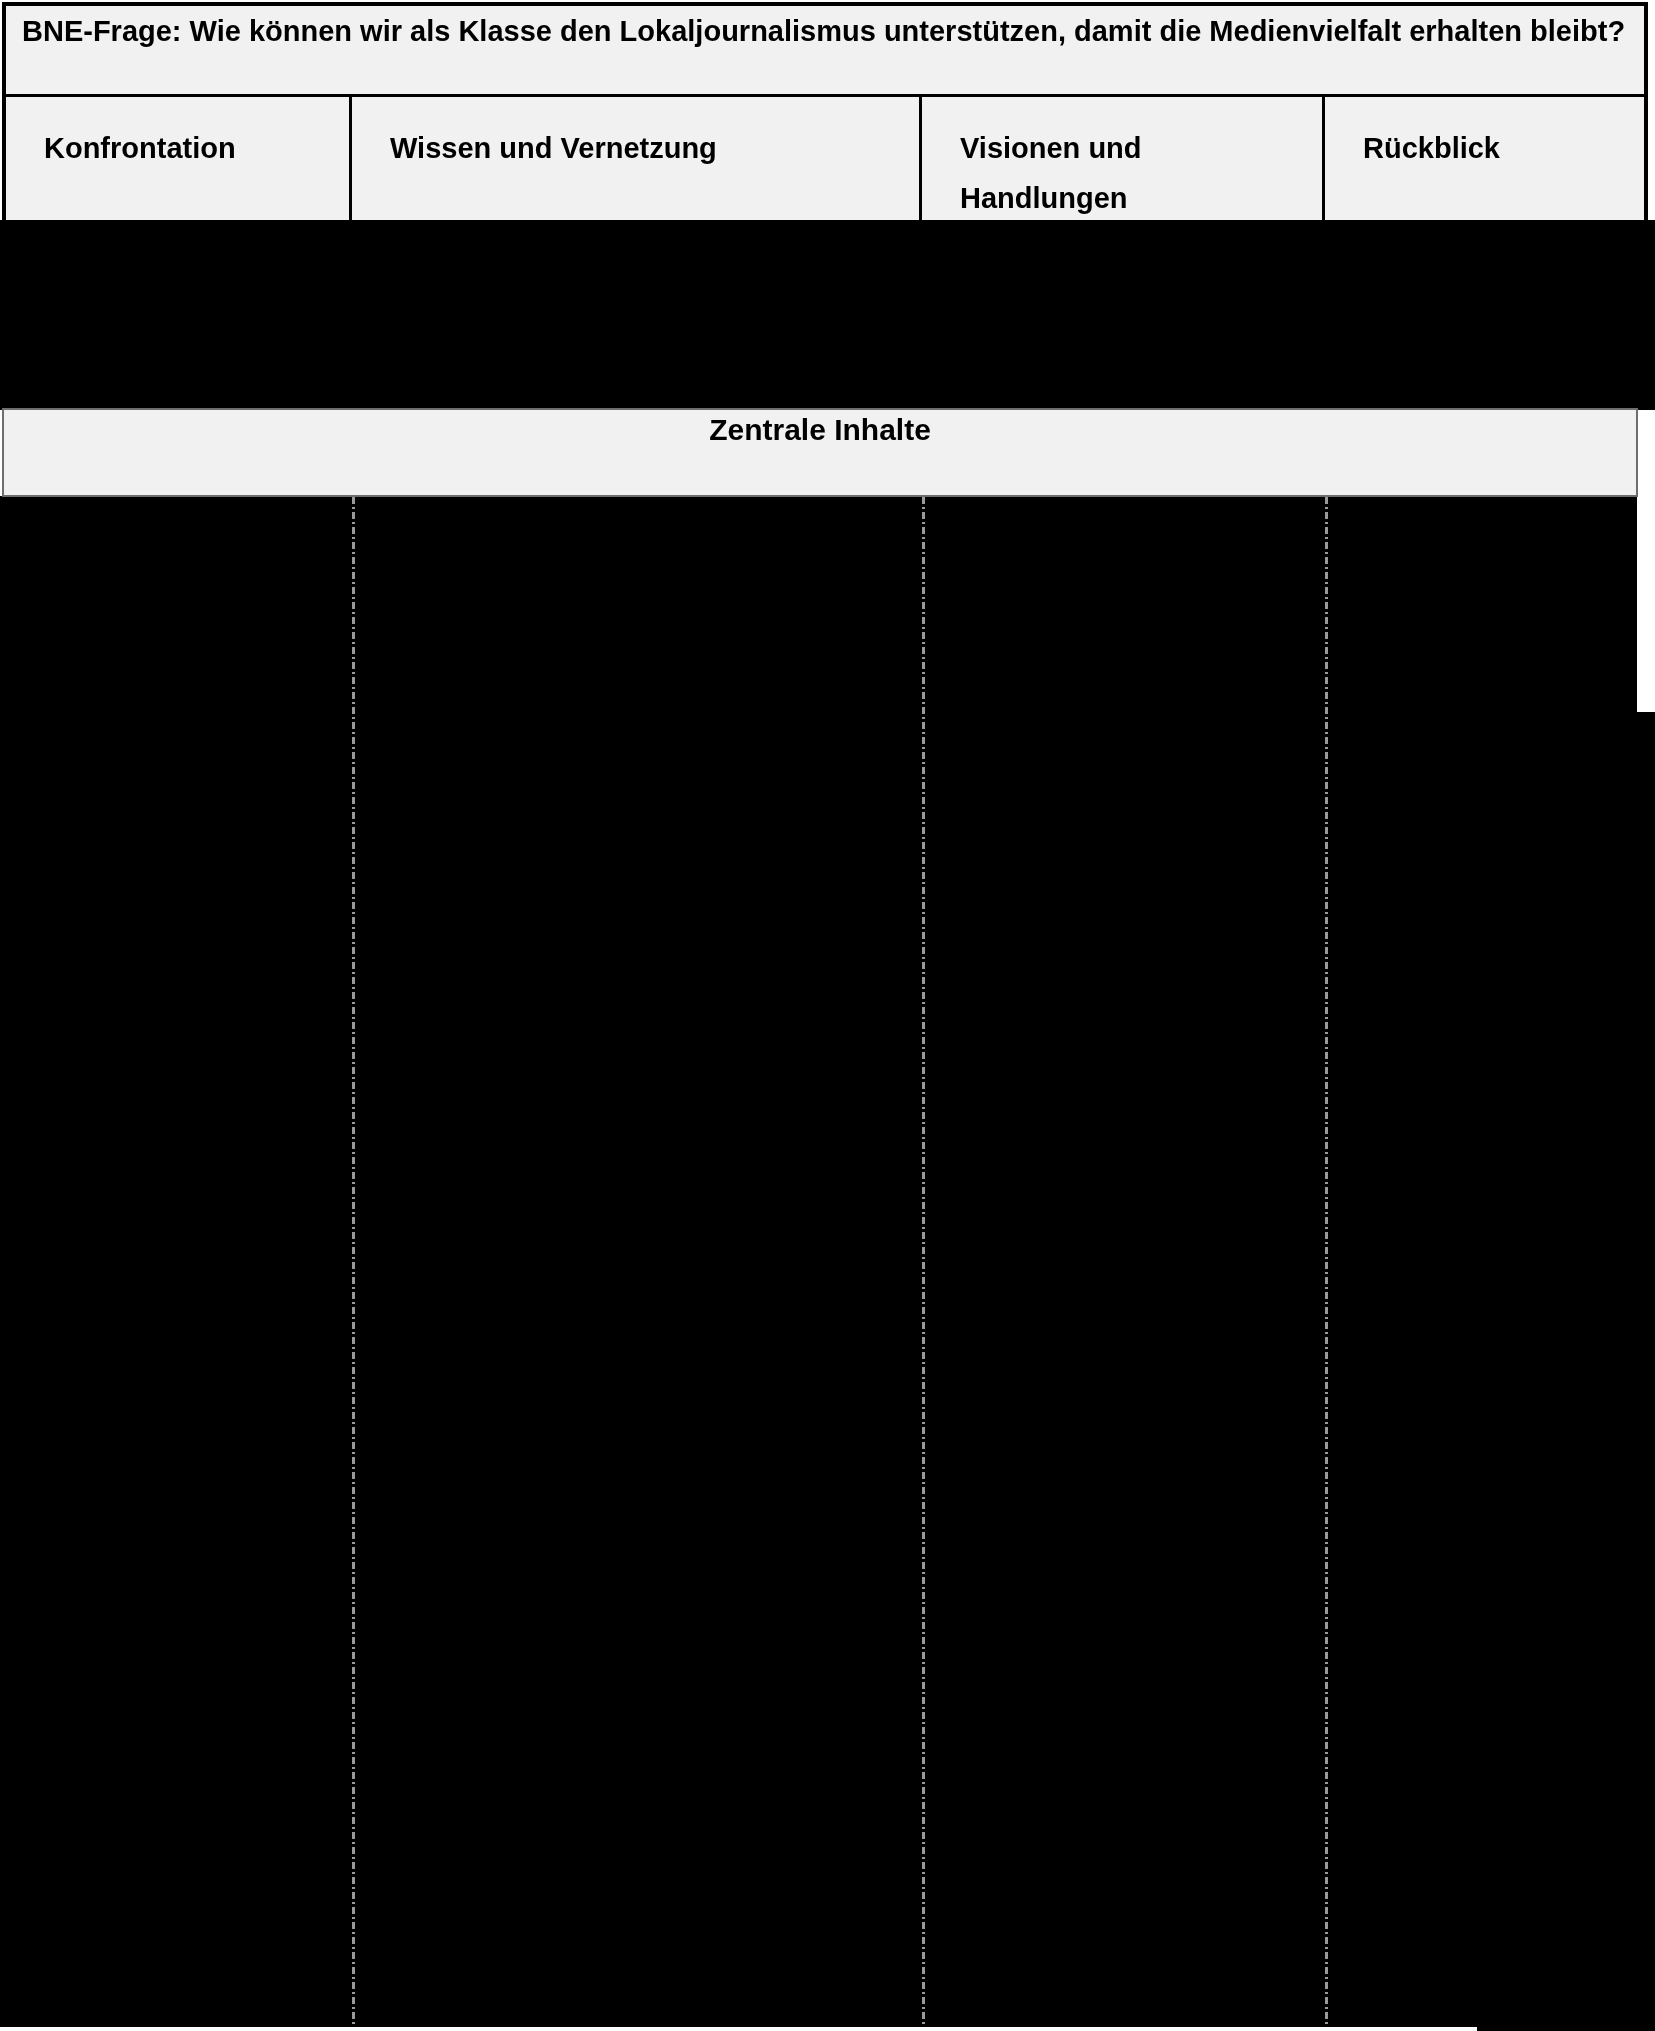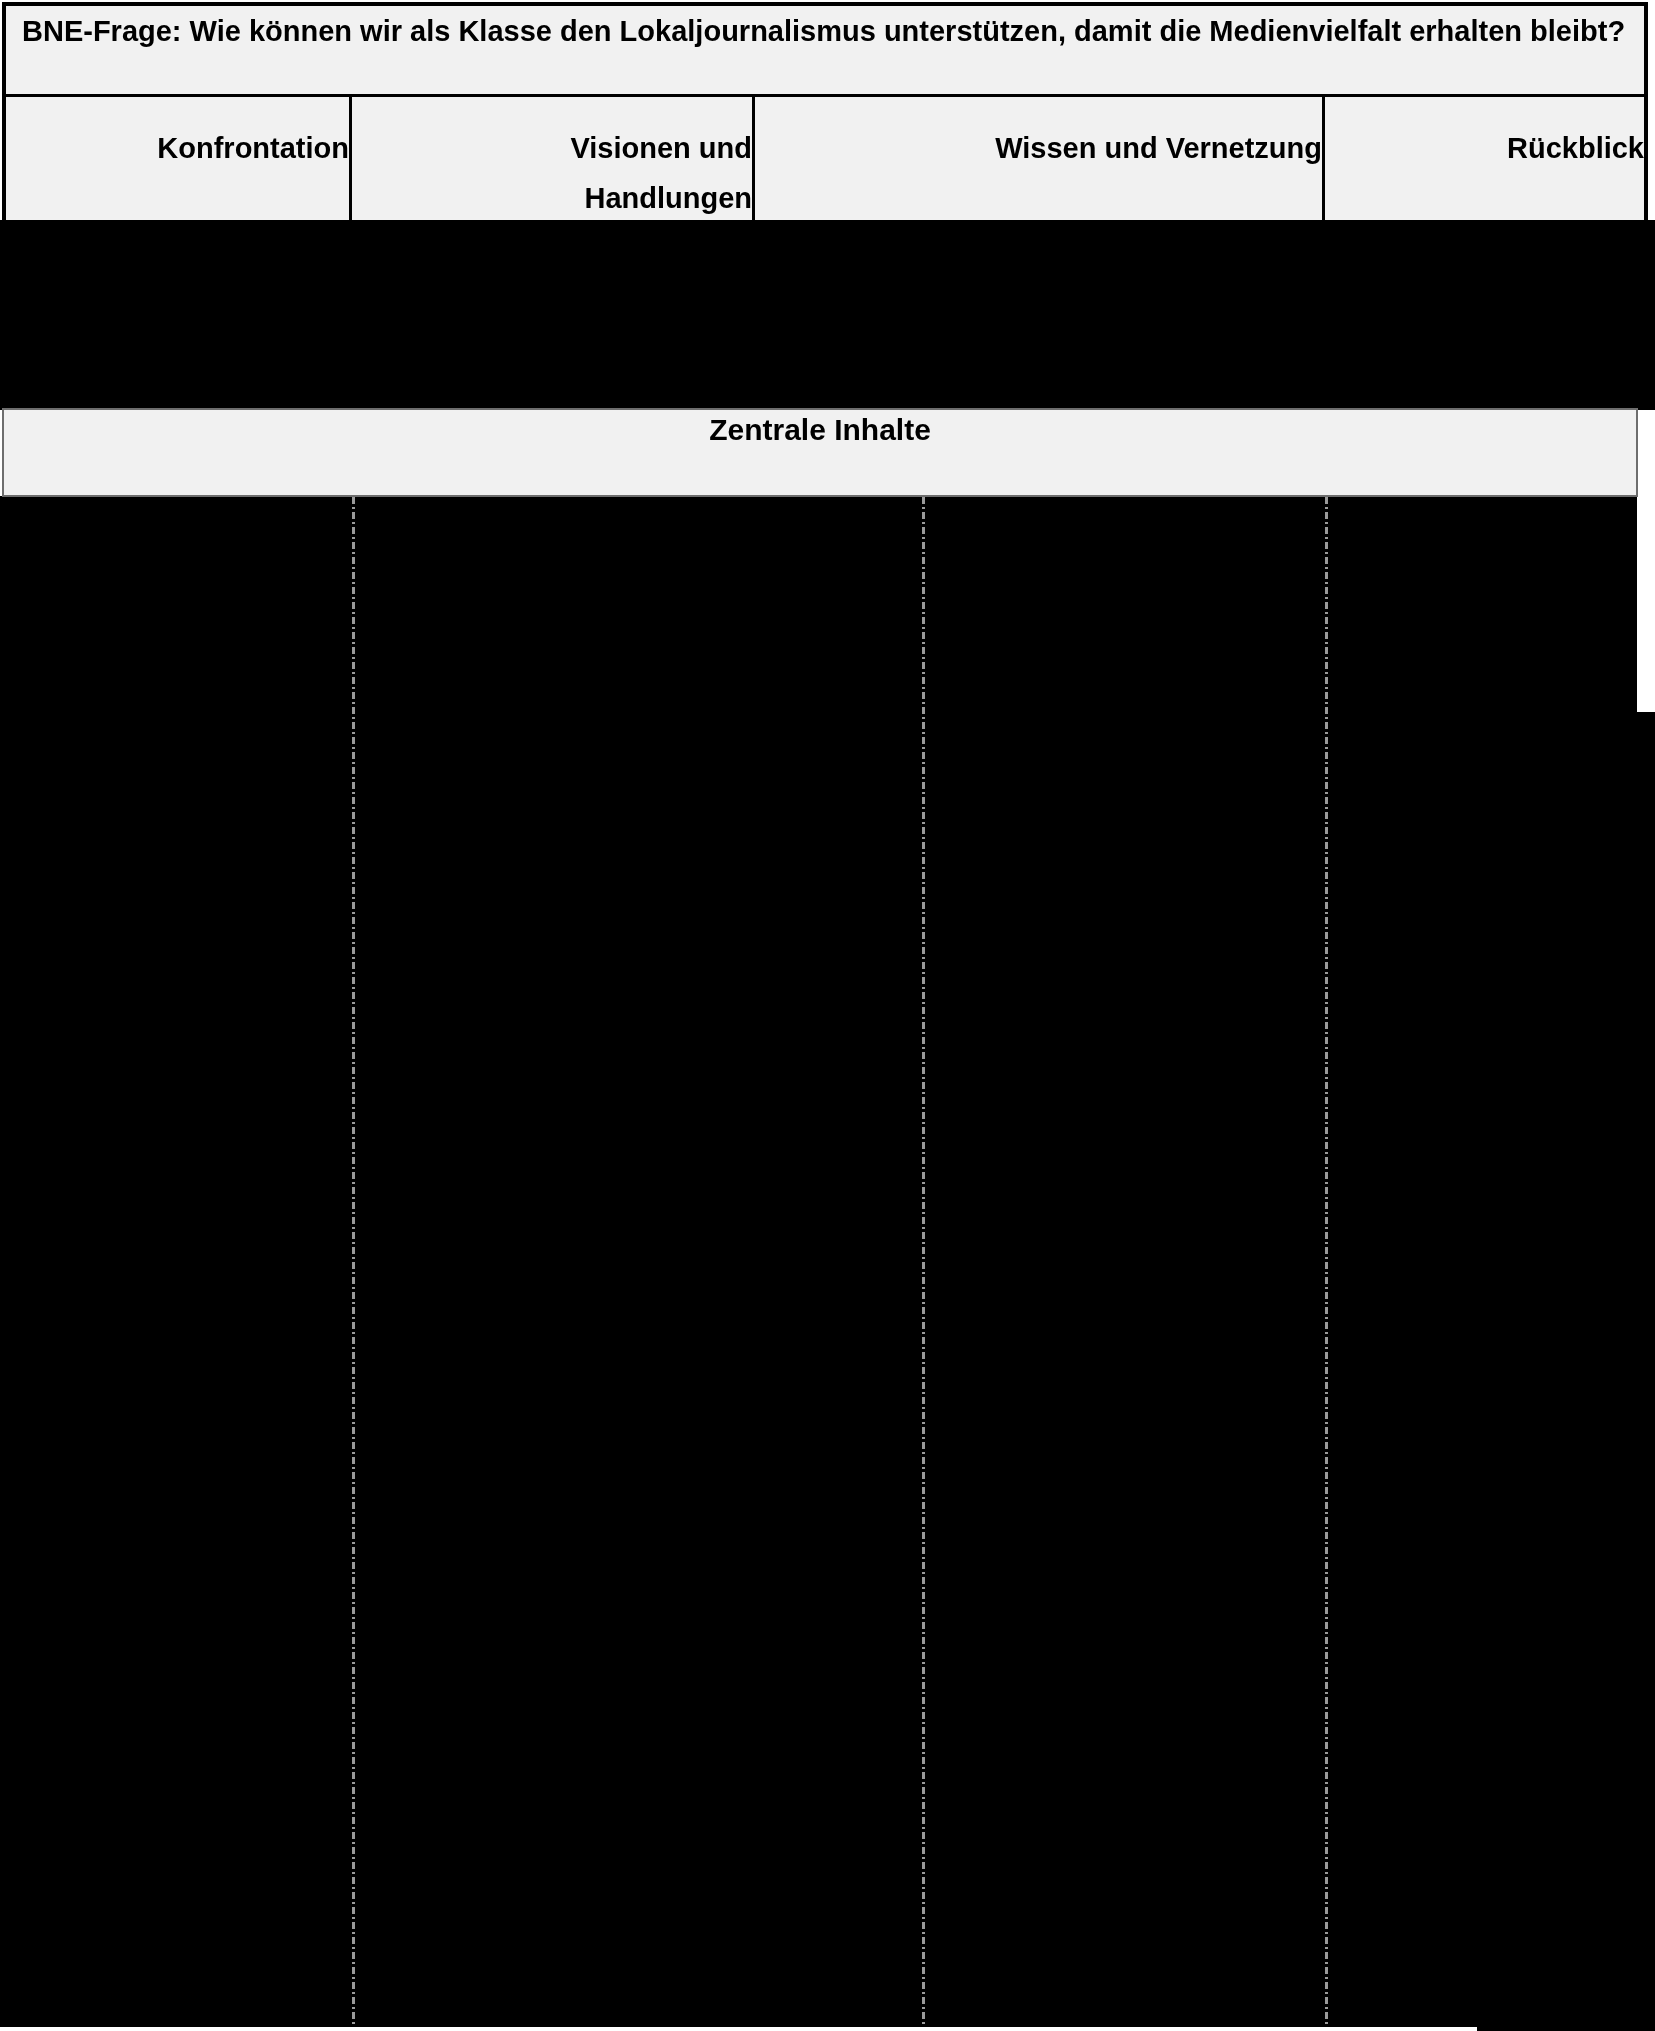--- a/index.html
+++ b/index.html
@@ -39,24 +39,25 @@
     overflow: hidden;
   }
   .header-row {
     display: flex;
     height: 126px;
     box-sizing: border-box;
   }
   .hcell {
     box-sizing: border-box;
     padding-top: 26px;
-    text-align: right;
+    text-align: left;
     font-size: 29px;
     line-height: 50px;
     overflow: hidden;
+    padding-left: 38px;
   }
   .hcell.c1 { width: 346px; border-right: 3px solid #000000; }
   .hcell.c2 { width: 570px; border-right: 3px solid #000000; }
   .hcell.c3 { width: 403px; border-right: 3px solid #000000; }
   .hcell.c4 { flex: 1; }
   .hcell.c3 .wrap-narrow {
     display: inline-block;
     max-width: 250px;
   }
 
@@ -112,25 +113,25 @@
 <div class="page">
 
   <div class="bne-table">
     <div class="title-row">
       <span>BNE-Frage: Wie können wir als Klasse den Lokaljournalismus unterstützen, damit die Medienvielfalt erhalten bleibt?</span>
     </div>
     <div class="header-row">
       <div class="hcell c1">
         <span>Konfrontation</span>
       </div>
+      <div class="hcell c2">
+        <span>Wissen und Vernetzung</span>
+      </div>
       <div class="hcell c3">
         <span class="wrap-narrow">Visionen und Handlungen</span>
-      </div>
-      <div class="hcell c2">
-        <span>Wissen und Vernetzung</span>
       </div>
       <div class="hcell c4">
         <span>Rückblick</span>
       </div>
     </div>
   </div>
 
   <div class="redaction band-top"></div>
 
   <div class="section-row">

